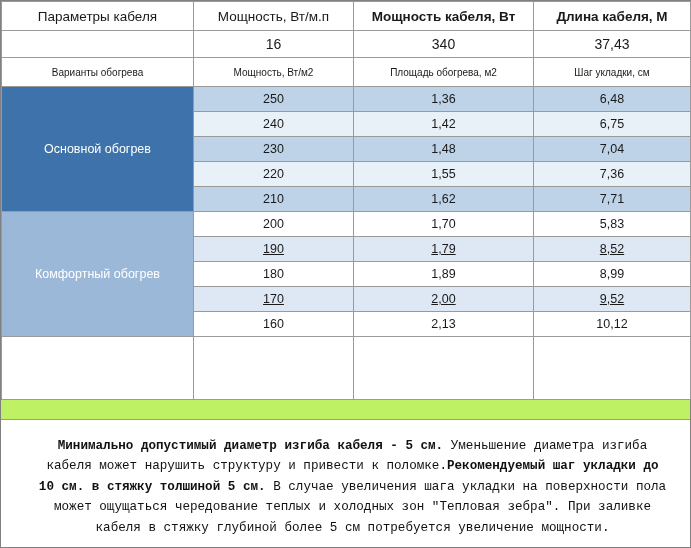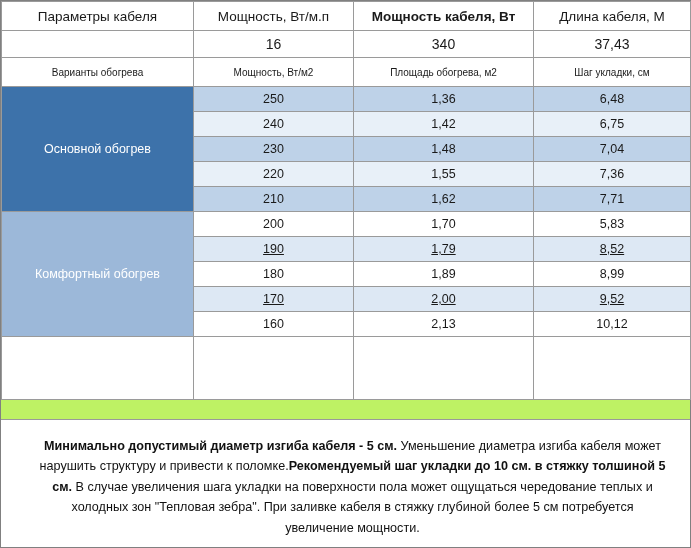--- a/index.html
+++ b/index.html
@@ -93,41 +93,42 @@
     border-top: 1px solid #9a9a9a;
     box-sizing: border-box;
     background: #ffffff;
   }
   .note {
     padding: 16px 22px 10px 36px;
     font-size: 12.6px;
     line-height: 1.62;
     text-align: center;
     color: #111111;
+    font-family: Liberation Mono, monospace;
   }
   .note b { font-weight: bold; }
 </style>
 </head>
 <body>
 
 <div class="sheet">
 
   <table class="grid">
     <colgroup>
       <col class="c0">
         <col class="c1">
         <col class="c2">
         <col class="c3">
     </colgroup>
     <tbody>
       <tr>
         <td class="hdr-title">Параметры кабеля</td>
         <td class="hdr-title" style="font-weight:normal;">Мощность, Вт/м.п</td>
         <td class="hdr-title" style="font-weight:bold;">Мощность кабеля, Вт</td>
-        <td class="hdr-title" style="font-weight:normal;">Длина кабеля, М</td>
+        <td class="hdr-title" style="font-weight:bold;">Длина кабеля, М</td>
       </tr>
       <tr>
         <td class="hdr-val"></td>
         <td class="hdr-val">16</td>
         <td class="hdr-val">340</td>
         <td class="hdr-val">37,43</td>
       </tr>
       <tr>
         <td class="sub-hdr">Варианты обогрева</td>
         <td class="sub-hdr">Мощность, Вт/м2</td>

